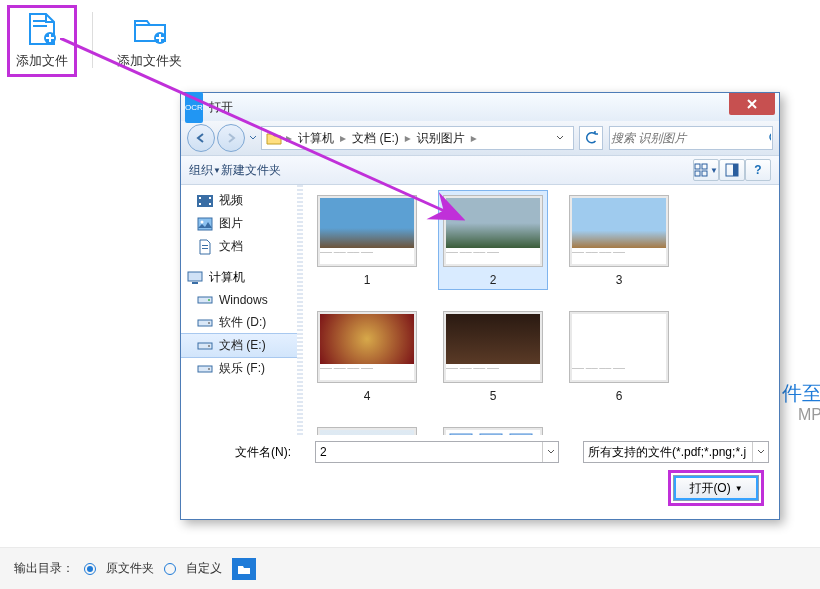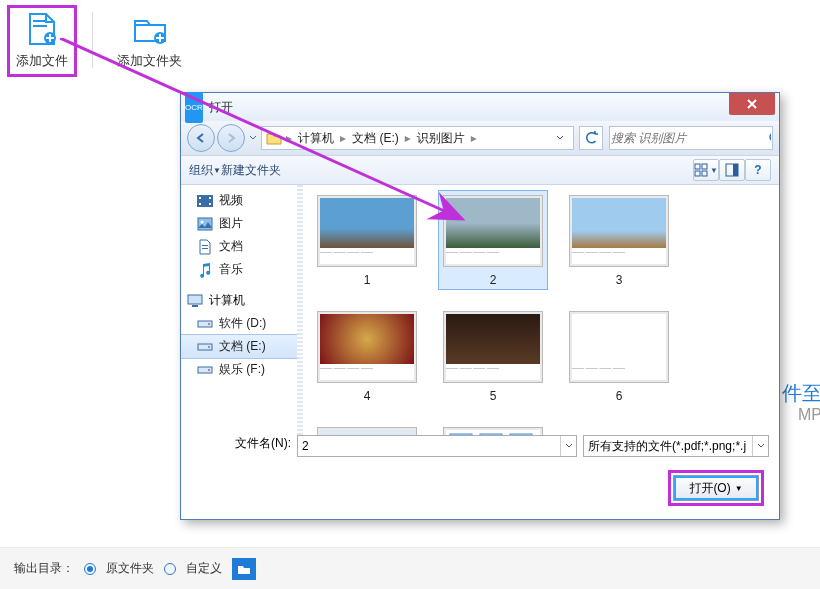--- a/index.html
+++ b/index.html
@@ -58,21 +58,21 @@
 
   .content { flex: 1; background:#fff; overflow: auto; padding: 6px 4px; }
   .thumb-grid { display: flex; flex-wrap: wrap; gap: 18px 18px; padding: 0 6px; }
   .thumb-cell { width: 108px; display: flex; flex-direction: column; align-items: center; gap: 6px; padding:4px 2px 2px; }
   .thumb-cell.selected { background: #d9ebff; outline:1px solid #7fb4ee; }
   .thumb-box { width: 100px; height: 72px; border: 1px solid #bbb; background:#e9e9e9; padding:2px; display:flex;flex-direction:column;}
   .thumb-img { flex:1; background-size:cover; background-position:center;}
   .thumb-txt { height:16px; background:#fff; font-size:6px; color:#777; overflow:hidden; line-height:8px;}
   .thumb-label { font-size:12px; color:#222; text-align:center; word-break:break-all;}
 
-  .file-row { height: 34px; display:flex;padding: 0 10px 0 10px; gap:6px;}
+  .file-row { height: 34px; display:flex;align-items:center; padding: 0 10px 0 10px; gap:24px;}
   .filename-lbl { width:100px; text-align:right;}
   .filename-combo { flex:1; height:22px; border:1px solid #abadb3; display:flex;align-items:center;}
   .filename-combo input { border:0;outline:0;flex:1;padding:0 4px;font-size:12px;}
   .combo-btn{ width:16px;height:100%;display:flex;align-items:center;justify-content:center;border-left:1px solid #ccc;}
   .filter-combo { width:186px; height:22px; border:1px solid #abadb3; display:flex;align-items:center; padding-left:4px; overflow:hidden; white-space:nowrap;}
   .filter-combo span{flex:1;overflow:hidden;text-overflow:ellipsis;}
 
   .btn-row { height:46px; display:flex; align-items:flex-start; justify-content:flex-end; gap:27px; padding:4px 18px 0 0;}
   .dlg-btn { width:86px; height:26px; border:1px solid #8a9db5; background:linear-gradient(#fdfdfe,#e4eaf2); display:flex;align-items:center;justify-content:center;cursor:pointer;}
   .dlg-btn.primary { box-shadow: 0 0 0 2px #35a2ff inset; }
@@ -239,33 +239,34 @@
           <span>图片</span>
         </div>
       <div class="sb-item">
           <svg class="sb-icon">
             <path d="M3 1h7l3 3v11H3z" fill="#fff" stroke="#3a6ea5"></path>
             <rect x="5" y="6" width="6" height="1" fill="#3a6ea5"></rect>
             <rect x="5" y="9" width="6" height="1" fill="#3a6ea5"></rect>
           </svg>
           <span>文档</span>
         </div>
-      <div class="sb-item">
-          <svg class="sb-icon">
-            <path d="M6 2l7-1v9a2 2 0 11-1-1V4l-5 .7V13a2 2 0 11-1-1z" fill="#1b8fd6"></path>
-          </svg>
-          <span>音乐</span>
-        </div>
       <div class="sb-sep"></div>
       <div class="sb-section">
           <svg class="sb-icon">
             <rect x="1" y="2" width="14" height="9" fill="#cfe1f6" stroke="#3a6ea5"></rect>
             <rect x="5" y="12" width="6" height="2" fill="#3a6ea5"></rect>
           </svg>
           <span>计算机</span>
+        </div>
+      <div class="sb-item">
+          <svg class="sb-icon">
+            <rect x="1" y="5" width="14" height="6" fill="#d9e7f7" stroke="#3a6ea5"></rect>
+            <circle cx="12" cy="8" r="1" fill="#46b94c"></circle>
+          </svg>
+          <span>Windows</span>
         </div>
       <div class="sb-item">
           <svg class="sb-icon">
             <rect x="1" y="5" width="14" height="6" fill="#d9e7f7" stroke="#3a6ea5"></rect>
             <circle cx="12" cy="8" r="1" fill="#777"></circle>
           </svg>
           <span>软件 (D:)</span>
         </div>
       <div class="sb-item active">
           <svg class="sb-icon">

